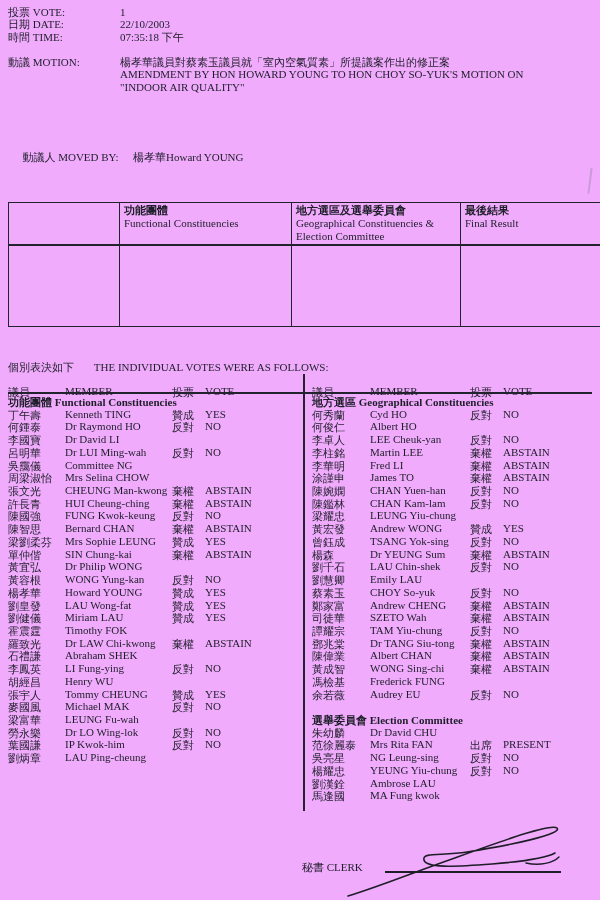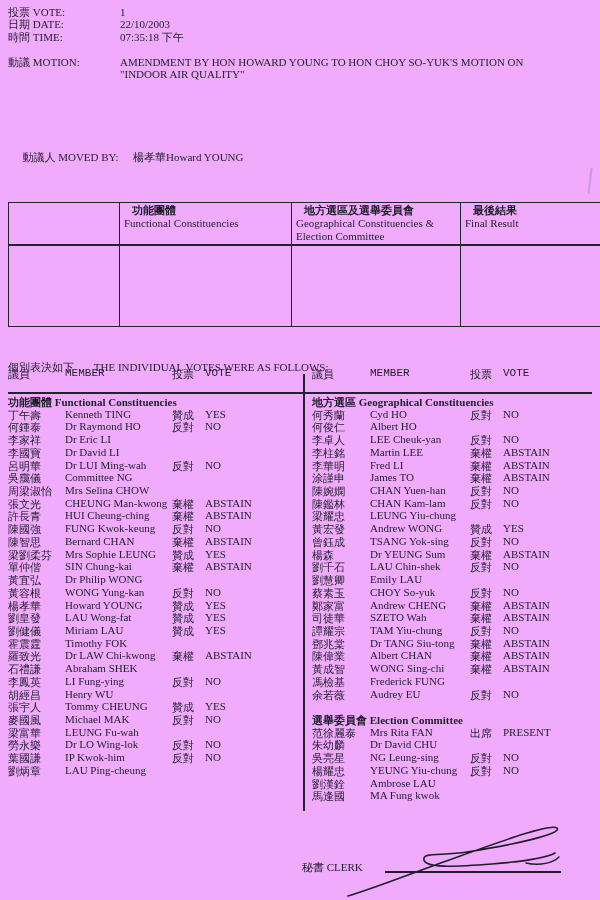--- a/index.html
+++ b/index.html
@@ -13,29 +13,29 @@
   .motion{position:absolute;top:56px;left:8px;display:flex;}
   .motion .field-label{width:112px;flex:none;line-height:12.4px;}
   .motion-lines div{line-height:12.4px;white-space:nowrap;}
   .moved{position:absolute;top:150px;left:8px;display:flex;}
   .moved .field-label{width:125px;flex:none;text-align:center;}
   
   .sumtbl{position:absolute;top:202px;left:8px;border-collapse:collapse;table-layout:fixed;width:572px;}
   .sumtbl th,.sumtbl td{border:1.6px solid #23232e;vertical-align:top;text-align:left;
         padding:1px 4px 2px 4px;font-weight:normal;}
   .sumtbl th{border-bottom:2px solid #23232e;}
-  .sumtbl .cn{font-weight:bold;line-height:13px;margin-left:8px;}
+  .sumtbl .cn{font-weight:bold;line-height:13px;}
   .sumtbl .en{line-height:12.6px;white-space:pre-line;}
   .tline{line-height:12.8px;height:12.8px;white-space:nowrap;}
   .tline.row-indent{padding-left:30px;}
   .w0{width:102px;} .w1{width:163px;} .w2{width:160px;} .w3{width:147px;}
   
   .votes-heading{position:absolute;top:360px;left:8px;white-space:nowrap;}
   .votes-heading .en{margin-left:17px;}
-  .vh{position:absolute;top:367px;height:13px;white-space:nowrap;font-family:Liberation Mono, monospace;}
+  .vh{position:absolute;top:385px;height:13px;white-space:nowrap;}
   .vh-left{left:8px;width:294px;} .vh-right{left:312px;width:284px;}
   .vh span,.vote-row span{position:absolute;top:0;white-space:nowrap;}
   .c-name{left:0;}
   .c-member{left:57px;}
   .c-vote-cn{left:164px;}
   .c-vote-en{left:197px;}
   .col-right .c-member,.vh-right .c-member{left:58px;}
   .col-right .c-vote-cn,.vh-right .c-vote-cn{left:158px;}
   .col-right .c-vote-en,.vh-right .c-vote-en{left:191px;}
   .header-rule{position:absolute;top:392px;left:8px;width:584px;height:0;border-top:2px solid #23232e;}
@@ -67,20 +67,21 @@
     </div>
     <div class="field">
       <span class="field-label">時間 TIME:</span>
       <span>07:35:18 下午</span>
     </div>
   </div>
 
   <div class="motion">
     <span class="field-label">動議 MOTION:</span>
     <div class="motion-lines">
+      <div>楊孝華議員對蔡素玉議員就「室內空氣質素」所提議案作出的修正案</div>
       <div>AMENDMENT BY HON HOWARD YOUNG TO HON CHOY SO-YUK'S MOTION ON</div>
       <div>"INDOOR AIR QUALITY"</div>
     </div>
   </div>
 
   <div class="moved">
     <span class="field-label">動議人 MOVED BY:</span>
     <span>楊孝華Howard YOUNG</span>
   </div>
 
@@ -182,27 +183,20 @@
       </div>
       <div class="vote-row">
         <span class="section-label"></span>
         <span class="c-name">何鍾泰</span>
         <span class="c-member">Dr Raymond HO</span>
         <span class="c-vote-cn">反對</span>
         <span class="c-vote-en">NO</span>
       </div>
       <div class="vote-row">
         <span class="section-label"></span>
-        <span class="c-name">李家祥</span>
-        <span class="c-member">Dr Eric LI</span>
-        <span class="c-vote-cn"></span>
-        <span class="c-vote-en"></span>
-      </div>
-      <div class="vote-row">
-        <span class="section-label"></span>
         <span class="c-name">李國寶</span>
         <span class="c-member">Dr David LI</span>
         <span class="c-vote-cn"></span>
         <span class="c-vote-en"></span>
       </div>
       <div class="vote-row">
         <span class="section-label"></span>
         <span class="c-name">呂明華</span>
         <span class="c-member">Dr LUI Ming-wah</span>
         <span class="c-vote-cn">反對</span>
@@ -557,31 +551,31 @@
       </div>
       <div class="vote-row row-section">
         <span class="section-label">選舉委員會 Election Committee</span>
         <span class="c-name"></span>
         <span class="c-member"></span>
         <span class="c-vote-cn"></span>
         <span class="c-vote-en"></span>
       </div>
       <div class="vote-row">
         <span class="section-label"></span>
+        <span class="c-name">朱幼麟</span>
+        <span class="c-member">Dr David CHU</span>
+        <span class="c-vote-cn"></span>
+        <span class="c-vote-en"></span>
+      </div>
+      <div class="vote-row">
+        <span class="section-label"></span>
         <span class="c-name">范徐麗泰</span>
         <span class="c-member">Mrs Rita FAN</span>
         <span class="c-vote-cn">出席</span>
         <span class="c-vote-en">PRESENT</span>
-      </div>
-      <div class="vote-row">
-        <span class="section-label"></span>
-        <span class="c-name">朱幼麟</span>
-        <span class="c-member">Dr David CHU</span>
-        <span class="c-vote-cn"></span>
-        <span class="c-vote-en"></span>
       </div>
       <div class="vote-row">
         <span class="section-label"></span>
         <span class="c-name">吳亮星</span>
         <span class="c-member">NG Leung-sing</span>
         <span class="c-vote-cn">反對</span>
         <span class="c-vote-en">NO</span>
       </div>
       <div class="vote-row">
         <span class="section-label"></span>

